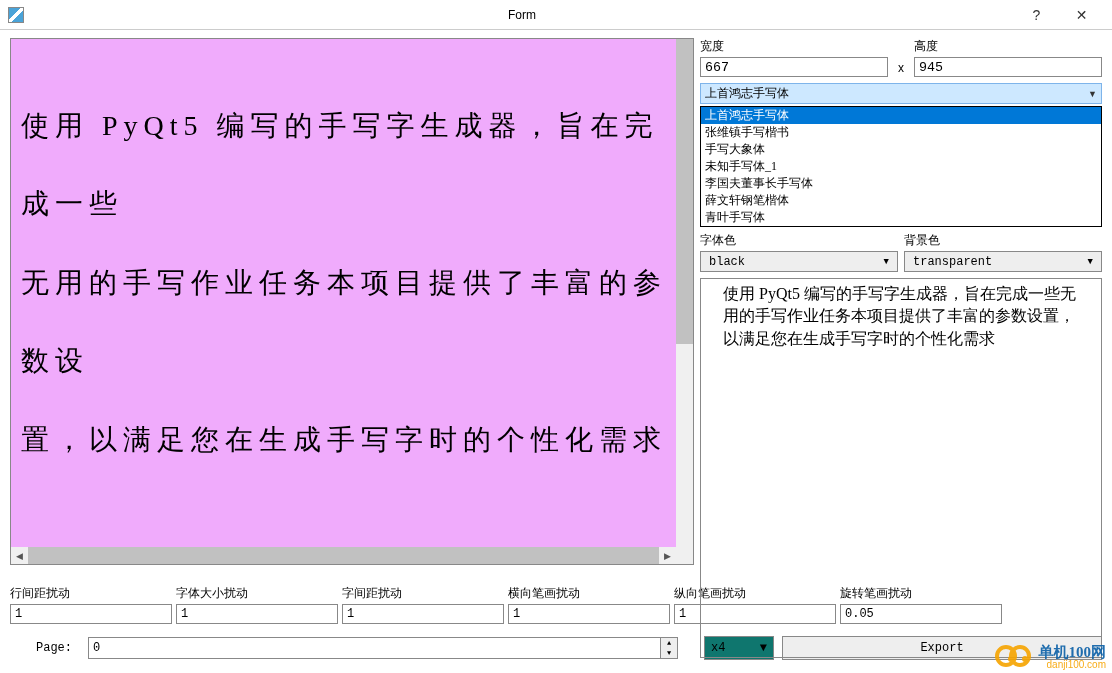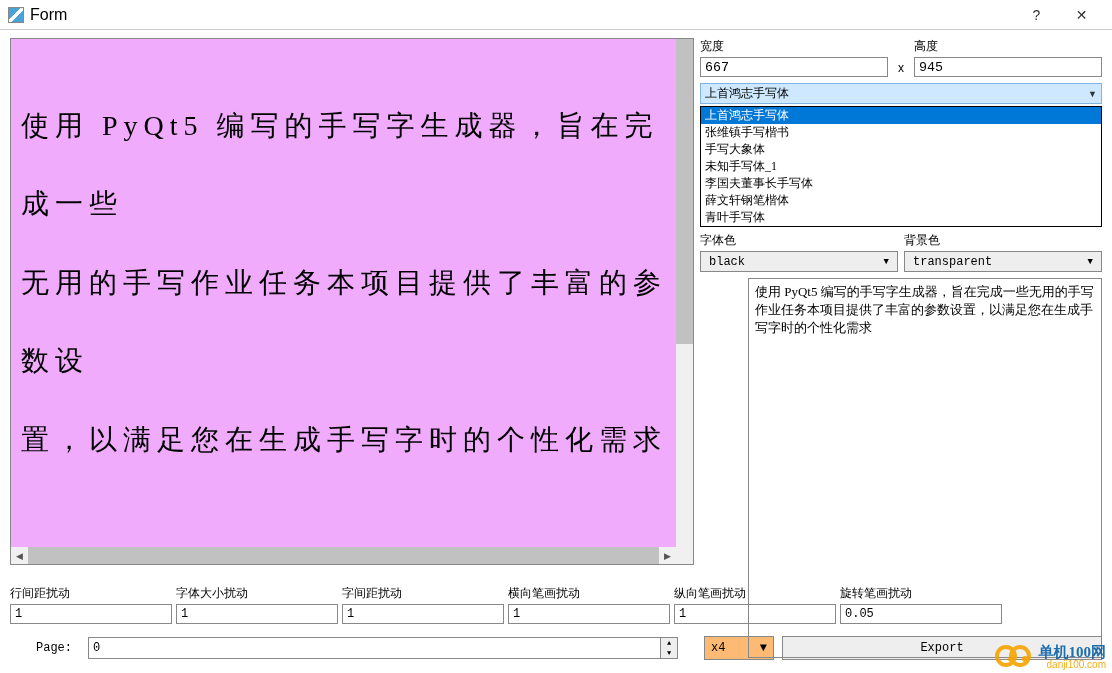--- a/index.html
+++ b/index.html
@@ -1,20 +1,20 @@
 <!DOCTYPE html>
 <html><head>
 <meta charset="utf-8">
 <style>
 * { box-sizing: border-box; margin: 0; padding: 0; }
 body { font-family: "Microsoft YaHei", Arial, sans-serif; font-size: 12px; background: #fff; width: 1112px; height: 673px; overflow: hidden; position: relative; }
 
 .titlebar { height: 30px; border-bottom: 1px solid #ccc; display: flex; align-items: center; padding: 0 8px; }
 .titlebar .app-icon { width: 16px; height: 16px; background: linear-gradient(135deg,#4aa3d8 40%,#fff 40% 60%,#4aa3d8 60%); margin-right: 6px; border: 1px solid #888; }
-.titlebar .title { flex: 1; font-size: 16px; color: #000; }
+.titlebar .title { flex: 1; font-size: 12px; color: #000; text-align: center; }
 .titlebar .win-btns { display: flex; gap: 0; }
 .titlebar .win-btn { width: 45px; height: 28px; display: flex; align-items: center; justify-content: center; font-size: 14px; color: #333; }
 
 .content { display: flex; height: 602px; }
 
 .left-panel { width: 694px; padding: 8px 0 8px 10px; display: flex; flex-direction: column; }
 .preview-frame { border: 1px solid #888; height: 548px; position: relative; overflow: hidden; background: #f0abfc; }
 .preview-text { padding: 48px 20px 20px 10px; font-family: "STXingkai","Brush Script MT",cursive; font-size: 28px; line-height: 2.8; letter-spacing: 6px; color: #000; white-space: pre-line; font-weight: 400; }
 .preview-scroll-v { position: absolute; right: 0; top: 0; width: 17px; height: calc(100% - 17px); background: #f0f0f0; }
 .preview-scroll-v .thumb { position: absolute; width: 100%; top: 0; height: 60%; background: #c1c1c1; }
@@ -42,30 +42,30 @@
 .dropdown-list { position: absolute; left: 6px; right: 10px; top: 76px; border: 1px solid #000; background: #fff; z-index: 10; font-family: SimSun, serif; font-size: 12px; }
 .dropdown-list .item { padding: 1px 4px; line-height: 15px; }
 .dropdown-list .item.selected { background: #0078d7; color: #fff; }
 
 .color-row { display: flex; gap: 6px; margin-top: 128px; }
 .color-item { flex: 1; }
 .color-item label { display: block; margin-bottom: 2px; }
 .combo { height: 21px; border: 1px solid #888; background: #eee; display: flex; align-items: center; justify-content: space-between; padding: 0 8px; font-family: "Courier New", monospace; font-size: 12px; }
 .combo .chev { font-size: 9px; }
 
-.desc-box { margin-top: 6px; border: 1px solid #888; height: 380px; padding: 4px 6px; font-size: 13px; line-height: 1.4; font-family: SimSun, serif; margin-left: 48px; }
+.desc-box { margin-top: 6px; border: 1px solid #888; height: 380px; padding: 4px 22px; font-size: 16px; line-height: 1.4; font-family: SimSun, serif; }
 
 .arrow-svg { position: absolute; pointer-events: none; z-index: 20; }
 
 .bottom-bar { display: flex; align-items: center; height: 32px; padding: 0 10px; gap: 8px; }
 .page-label { font-family: "Courier New", monospace; width: 70px; text-align: right; padding-right: 8px; }
 .page-spin { flex: 1; height: 22px; border: 1px solid #888; background: #fff; display: flex; align-items: center; padding: 0 4px; font-family: "Courier New", monospace; position: relative; max-width: 590px; }
 .page-spin .spin-btns { position: absolute; right: 0; top: 0; width: 17px; height: 100%; display: flex; flex-direction: column; border-left: 1px solid #888; }
 .page-spin .spin-btns div { flex: 1; background: #eee; display: flex; align-items: center; justify-content: center; font-size: 7px; }
-.scale-combo { width: 70px; height: 22px; border: 1px solid #888; background: #fdba74; display: flex; align-items: center; justify-content: space-between; padding: 11px 6px; font-family: "Courier New", monospace; }
+.scale-combo { width: 70px; height: 22px; border: 1px solid #888; background: #0f766e; display: flex; align-items: center; justify-content: space-between; padding: 11px 6px; font-family: "Courier New", monospace; }
 .export-btn { flex: 1; height: 24px; border: 1px solid #888; background: #eee; font-family: "Courier New", monospace; display: flex; align-items: center; justify-content: center; max-width: 320px; }
 
 .watermark { position: absolute; right: 6px; bottom: 2px; display: flex; align-items: center; gap: 0; opacity: 0.9; z-index: 30; }
 .watermark .rings { width: 44px; height: 28px; position: relative; }
 .watermark .ring { position: absolute; width: 22px; height: 22px; border: 4px solid #f6a400; border-radius: 50%; top: 2px; }
 .watermark .ring.r2 { left: 14px; }
 .watermark .ring .dot { position: absolute; width: 6px; height: 6px; background: #f6a400; border-radius: 50%; right: -1px; top: 7px; }
 .watermark .wm-text { display: flex; flex-direction: column; line-height: 1; }
 .watermark .wm-cn { color: #0a60a8; font-weight: bold; font-size: 15px; font-family: SimSun, serif; }
 .watermark .wm-en { color: #f6a400; font-size: 10px; font-family: Arial; text-align: right; }

